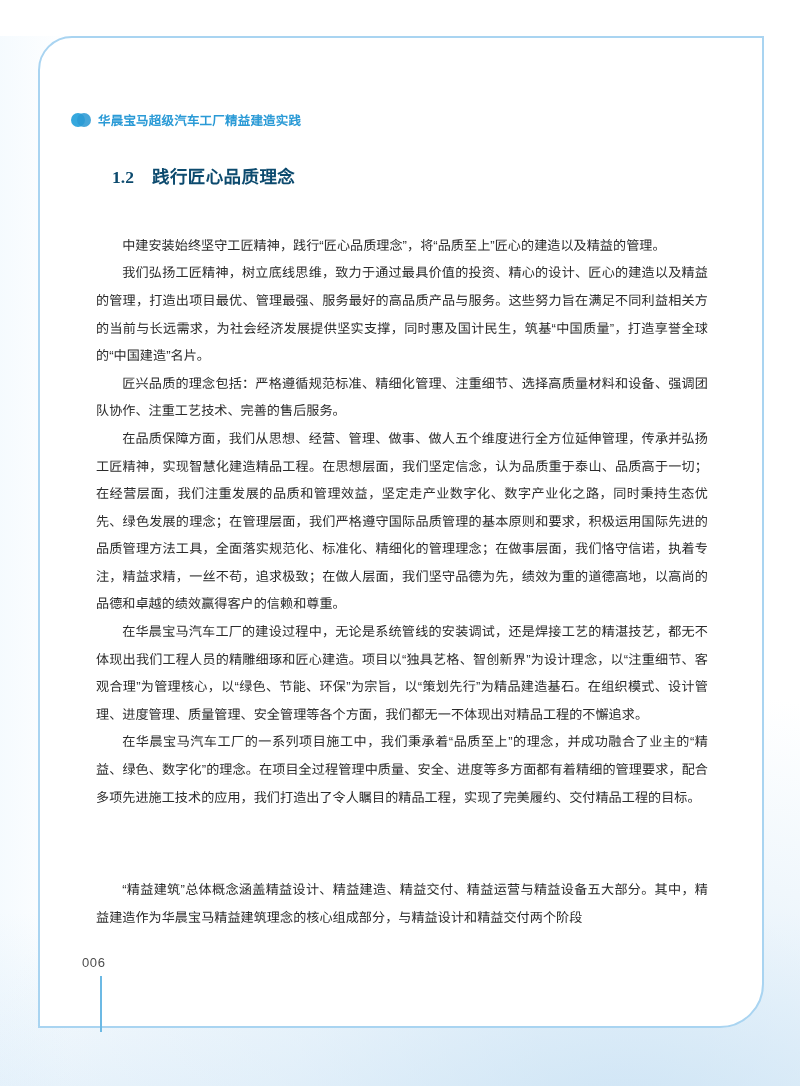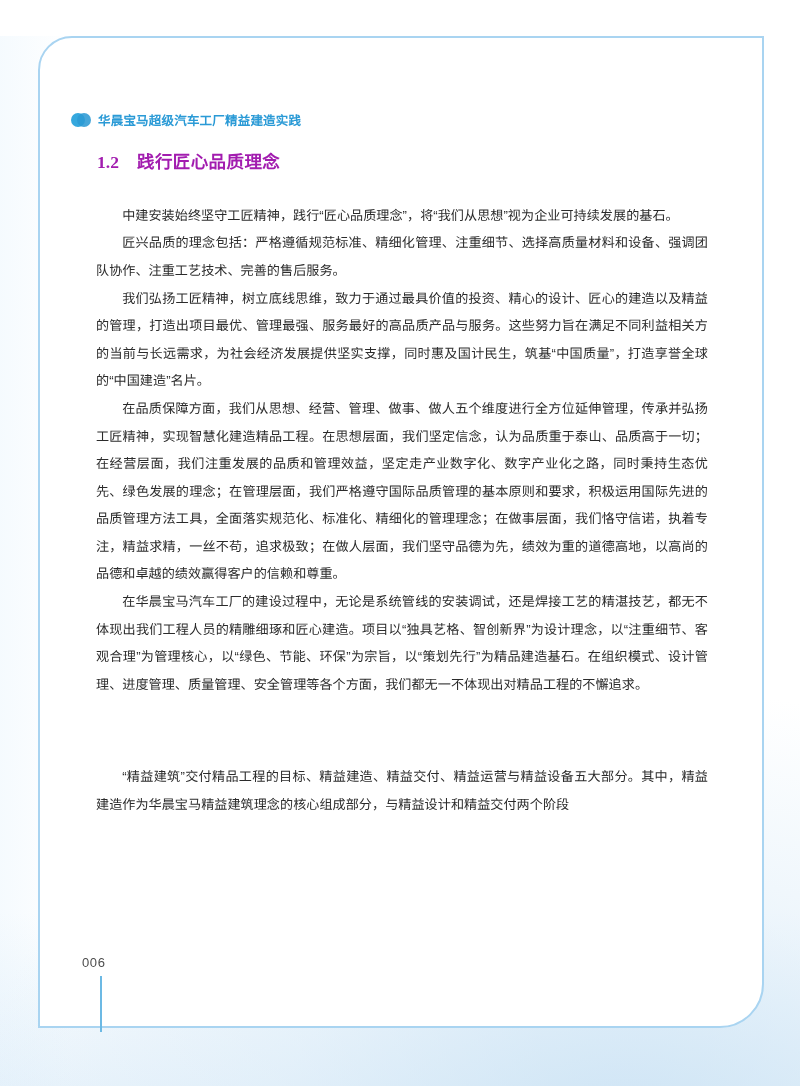--- a/index.html
+++ b/index.html
@@ -130,25 +130,25 @@
 
   
   .column {
     position: absolute;
     left: 96px;
     top: 150px;
     width: 612px;
   }
 
   h2.section-title {
-    margin: 1px;
+    margin: 16px;
     font-family: "Liberation Serif", "DejaVu Serif", serif;
     font-weight: bold;
     font-size: 17.5px;
-    color: #a21caf;
+    color: #0c4a6e;
     letter-spacing: 0.4px;
     line-height: 1.3;
   }
   h2.section-title .num {
     display: inline-block;
     min-width: 40px;
     letter-spacing: 0px;
   }
 
   p.body {
@@ -186,31 +186,32 @@
   </div>
 
   <div class="column">
 
     <h2 class="section-title">
       <span class="num">1.2</span><span>践行匠心品质理念</span>
     </h2>
 
     <div class="gap-after-title-12"></div>
 
-    <p class="body">中建安装始终坚守工匠精神，践行“匠心品质理念”，将“我们从思想”视为企业可持续发展的基石。</p>
+    <p class="body">中建安装始终坚守工匠精神，践行“匠心品质理念”，将“品质至上”匠心的建造以及精益的管理。</p>
+    <p class="body">我们弘扬工匠精神，树立底线思维，致力于通过最具价值的投资、精心的设计、匠心的建造以及精益的管理，打造出项目最优、管理最强、服务最好的高品质产品与服务。这些努力旨在满足不同利益相关方的当前与长远需求，为社会经济发展提供坚实支撑，同时惠及国计民生，筑基“中国质量”，打造享誉全球的“中国建造”名片。</p>
     <p class="body">匠兴品质的理念包括：严格遵循规范标准、精细化管理、注重细节、选择高质量材料和设备、强调团队协作、注重工艺技术、完善的售后服务。</p>
-    <p class="body">我们弘扬工匠精神，树立底线思维，致力于通过最具价值的投资、精心的设计、匠心的建造以及精益的管理，打造出项目最优、管理最强、服务最好的高品质产品与服务。这些努力旨在满足不同利益相关方的当前与长远需求，为社会经济发展提供坚实支撑，同时惠及国计民生，筑基“中国质量”，打造享誉全球的“中国建造”名片。</p>
     <p class="body">在品质保障方面，我们从思想、经营、管理、做事、做人五个维度进行全方位延伸管理，传承并弘扬工匠精神，实现智慧化建造精品工程。在思想层面，我们坚定信念，认为品质重于泰山、品质高于一切；在经营层面，我们注重发展的品质和管理效益，坚定走产业数字化、数字产业化之路，同时秉持生态优先、绿色发展的理念；在管理层面，我们严格遵守国际品质管理的基本原则和要求，积极运用国际先进的品质管理方法工具，全面落实规范化、标准化、精细化的管理理念；在做事层面，我们恪守信诺，执着专注，精益求精，一丝不苟，追求极致；在做人层面，我们坚守品德为先，绩效为重的道德高地，以高尚的品德和卓越的绩效赢得客户的信赖和尊重。</p>
     <p class="body">在华晨宝马汽车工厂的建设过程中，无论是系统管线的安装调试，还是焊接工艺的精湛技艺，都无不体现出我们工程人员的精雕细琢和匠心建造。项目以“独具艺格、智创新界”为设计理念，以“注重细节、客观合理”为管理核心，以“绿色、节能、环保”为宗旨，以“策划先行”为精品建造基石。在组织模式、设计管理、进度管理、质量管理、安全管理等各个方面，我们都无一不体现出对精品工程的不懈追求。</p>
+    <p class="body">在华晨宝马汽车工厂的一系列项目施工中，我们秉承着“品质至上”的理念，并成功融合了业主的“精益、绿色、数字化”的理念。在项目全过程管理中质量、安全、进度等多方面都有着精细的管理要求，配合多项先进施工技术的应用，我们打造出了令人瞩目的精品工程，实现了完美履约、交付精品工程的目标。</p>
 
     <div class="gap-before-title-13"></div>
 
 
     <div class="gap-after-title-13"></div>
 
-    <p class="body">“精益建筑”交付精品工程的目标、精益建造、精益交付、精益运营与精益设备五大部分。其中，精益建造作为华晨宝马精益建筑理念的核心组成部分，与精益设计和精益交付两个阶段</p>
+    <p class="body">“精益建筑”总体概念涵盖精益设计、精益建造、精益交付、精益运营与精益设备五大部分。其中，精益建造作为华晨宝马精益建筑理念的核心组成部分，与精益设计和精益交付两个阶段</p>
 
   </div>
 
   <div class="folio">006</div>
   <div class="folio-rule"></div>
 
 </div>
 
 </body></html>

